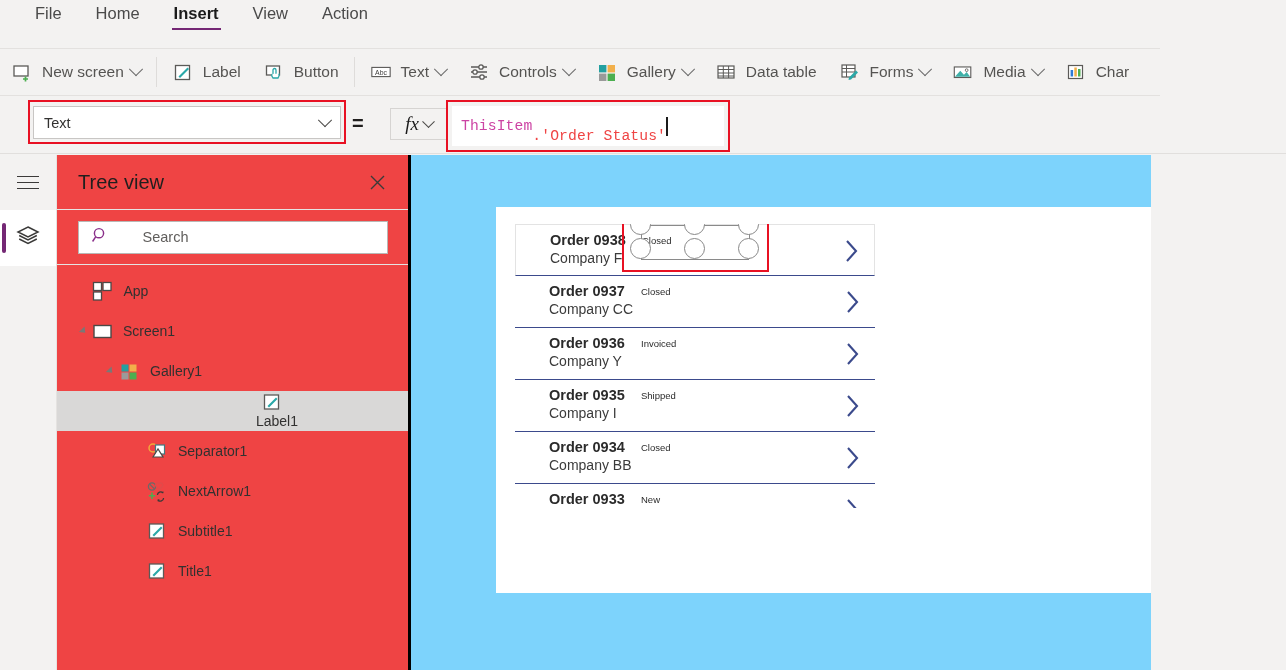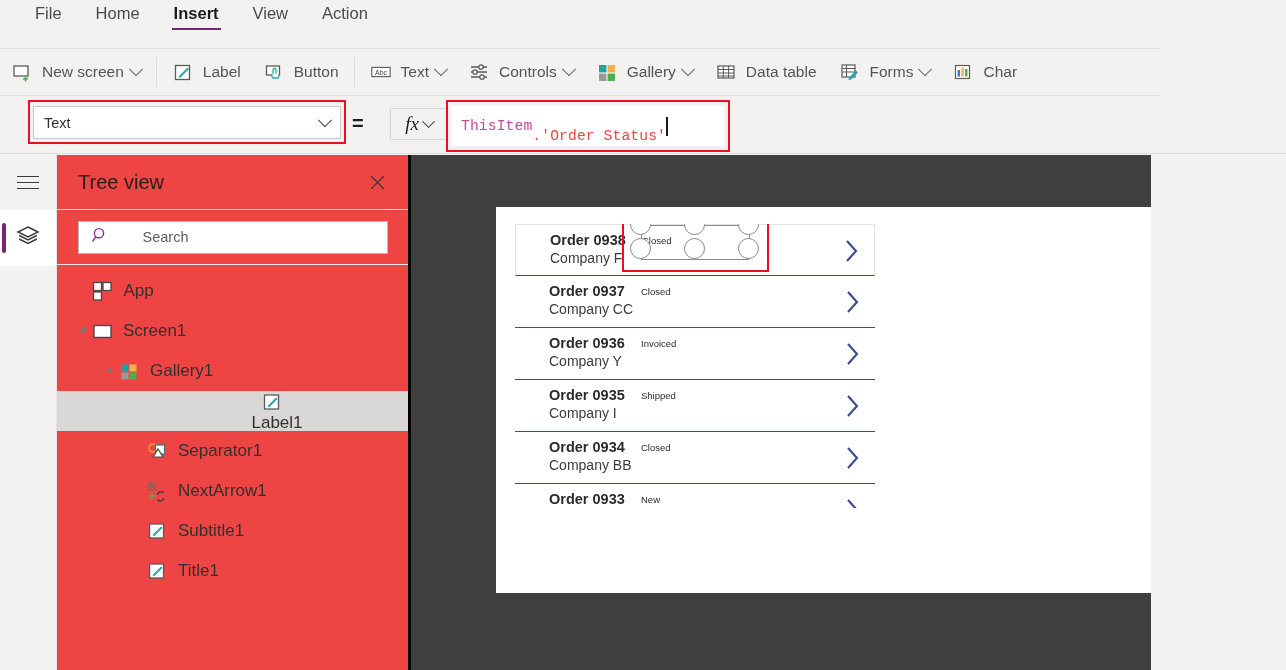--- a/index.html
+++ b/index.html
@@ -325,31 +325,31 @@
   .tw-spacer { width: 10.5px; flex: 0 0 auto; }
   .tree-ico {
     width: 22px; height: 22px;
     margin-right: 10px;
     flex: 0 0 auto;
     display: inline-flex;
     align-items: center;
     justify-content: center;
   }
   .tree-label {
-    font-size: 17px;
+    font-size: 14px;
     color: #323130;
     text-align: right;
   }
 
   
   .canvas {
     position: absolute;
     left: 411px; top: 155px;
     width: 740px; height: 515px;
-    background: #404040;
+    background: #7dd3fc;
     overflow: hidden;
   }
   .appscreen {
     position: absolute;
     left: 85px; top: 52px;
     width: 684px; height: 386px;
     background: #ffffff;
   }
   .gallery {
     position: absolute;
@@ -526,20 +526,31 @@
         <svg width="22" height="22" viewBox="0 0 22 22">
           <rect x="3" y="4" width="13" height="12" fill="#fff" stroke="#5b5a58" stroke-width="1.2"></rect>
           <path d="M3 7.5 H16 M3 11 H16 M7.5 4 V16" stroke="#5b5a58" stroke-width="1"></path>
           <path d="M10 16.5 L17 9.5 L19 11.5 L12 18.5 L9.5 19 Z" fill="#2aa8a8"></path>
         </svg>
       </span>
       <span>Forms</span>
       <span class="rb-caret"></span>
     </div>
 
+    <div class="rb-item">
+      <span class="rb-ico">
+        <svg width="24" height="22" viewBox="0 0 24 22">
+          <rect x="2.5" y="5.5" width="18" height="11.5" fill="#fff" stroke="#5b5a58" stroke-width="1.2"></rect>
+          <path d="M3.2 16.3 L9 9.5 L13 14 L16 11 L19.8 16.3 Z" fill="#3fb0a8"></path>
+          <circle cx="16" cy="9" r="1.5" fill="#fff" stroke="#5b5a58" stroke-width="0.9"></circle>
+        </svg>
+      </span>
+      <span>Media</span>
+      <span class="rb-caret"></span>
+    </div>
 
     <div class="rb-item">
       <span class="rb-ico">
         <svg width="22" height="22" viewBox="0 0 22 22">
           <rect x="3.5" y="4.5" width="14" height="13" fill="#fff" stroke="#5b5a58" stroke-width="1.2"></rect>
           <rect x="5.6" y="9" width="2.5" height="6.5" fill="#2f7ad6"></rect>
           <rect x="9.3" y="6.5" width="2.5" height="9" fill="#f2b04b"></rect>
           <rect x="13" y="8" width="2.5" height="7.5" fill="#4caf50"></rect>
         </svg>
       </span>

